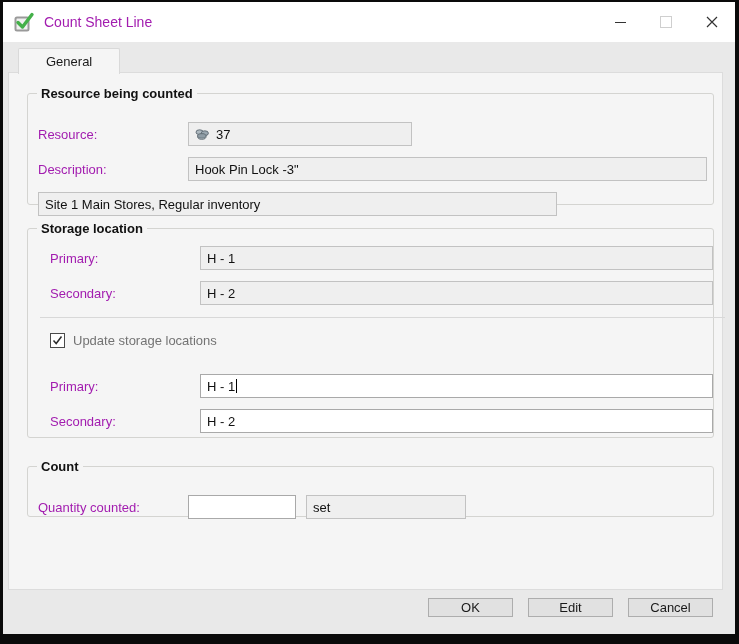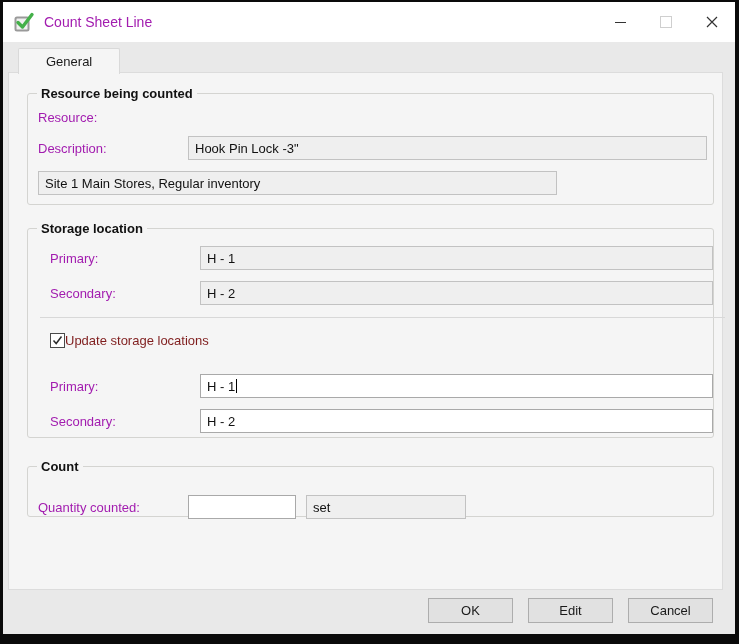--- a/index.html
+++ b/index.html
@@ -36,48 +36,48 @@
   }
   
   .group{
     position:absolute;left:18px;width:687px;box-sizing:border-box;
     border:1px solid #d4d4d1;border-radius:3px;
   }
   .legend{
     position:absolute;top:-9px;left:9px;background:#f5f5f5;padding:0 4px;
     font-size:13px;font-weight:bold;color:#111;line-height:17px;
   }
-  .g-resource{top:20px;height:112px;padding:16px 0 0 10px;}
+  .g-resource{top:20px;height:112px;padding:28px 0 0 10px;}
   .g-storage{top:155px;height:210px;padding:17px 0 0 22px;}
   .g-count{top:393px;height:51px;padding:28px 0 0 10px;}
   .row{display:flex;align-items:center;margin-bottom:11px;}
   .row-label{width:150px;flex:0 0 auto;font-size:13px;color:#a21caf;}
   .field{
     height:22px;box-sizing:content-box;border:1px solid #c2c2c2;background:#efefef;
     display:flex;align-items:center;padding:0 6px;font-size:13px;color:#111;
   }
   .field.wide{width:505px;}
   .field.resource-w{width:210px;}
   .field.editable{background:#ffffff;border-color:#a9a9a9;}
   .coin-icon{margin-right:6px;display:flex;align-items:center;}
   .caret{display:inline-block;width:1px;height:14px;background:#000;margin-left:1px;}
   .separator{height:1px;background:#d8d8d8;margin:12px 0 0 -10px;width:685px;}
   .check-row{display:flex;align-items:center;margin-top:13px;height:18px;}
   .checkbox{
     width:13px;height:13px;border:1px solid #4a4a4a;background:#fff;
     display:flex;align-items:center;justify-content:center;flex:0 0 auto;
   }
-  .check-label{font-size:13px;color:#7f1d1d;}
+  .check-label{margin-left:8px;font-size:13px;color:#737373;}
   .row-upd1{margin-top:25px;}
   .qty-input{width:94px;}
   .unit-field{width:146px;margin-left:10px;}
   
   .btn-row{position:absolute;top:556px;right:22px;display:flex;gap:15px;}
   .btn{
-    width:85px;height:25px;box-sizing:border-box;background:#e1e1e1;border:1px solid #adadad;
+    width:85px;height:19px;box-sizing:border-box;background:#e1e1e1;border:1px solid #adadad;
     display:flex;align-items:center;justify-content:center;font-size:13px;color:#1a1a1a;
   }
 </style>
 </head>
 <body>
 
 <div class="window">
 
   <div class="titlebar">
     <span class="app-icon">
@@ -109,20 +109,31 @@
     <div class="tab">
       <span>General</span>
     </div>
 
     <div class="panel">
 
       <div class="group g-resource">
         <span class="legend">Resource being counted</span>
         <div class="row">
           <span class="row-label">Resource:</span>
+          <div class="field resource-w">
+            <span class="coin-icon">
+              <svg width="15" height="13" viewBox="0 0 15 13">
+                <ellipse cx="4.6" cy="4.2" rx="3.6" ry="2.4" fill="#aeb9c0" stroke="#5c6870" stroke-width="0.9"></ellipse>
+                <ellipse cx="9.8" cy="5.2" rx="3.6" ry="2.4" fill="#9aa7b0" stroke="#5c6870" stroke-width="0.9"></ellipse>
+                <ellipse cx="6.8" cy="8.6" rx="4.2" ry="2.7" fill="#c2ccd2" stroke="#5c6870" stroke-width="0.9"></ellipse>
+                <ellipse cx="6.8" cy="7.9" rx="4.2" ry="2.2" fill="#8f9ca5" stroke="#5c6870" stroke-width="0.7"></ellipse>
+              </svg>
+            </span>
+            <span>37</span>
+          </div>
         </div>
         <div class="row">
           <span class="row-label">Description:</span>
           <div class="field wide">
             <span>Hook Pin Lock -3"</span>
           </div>
         </div>
         <div class="row">
           <div class="field wide">
             <span>Site 1 Main Stores, Regular inventory</span>

